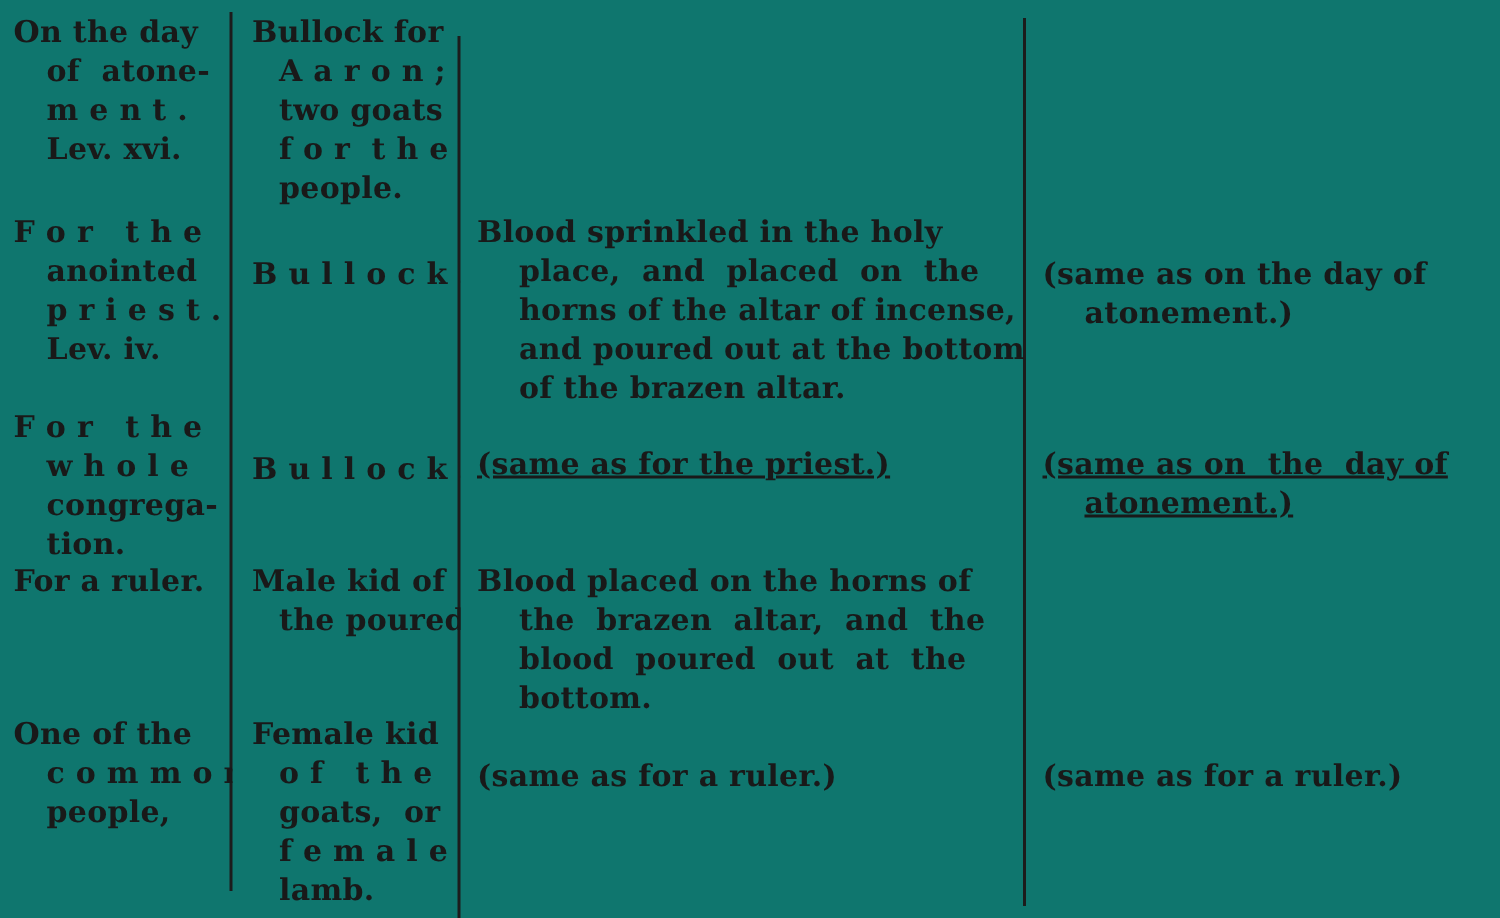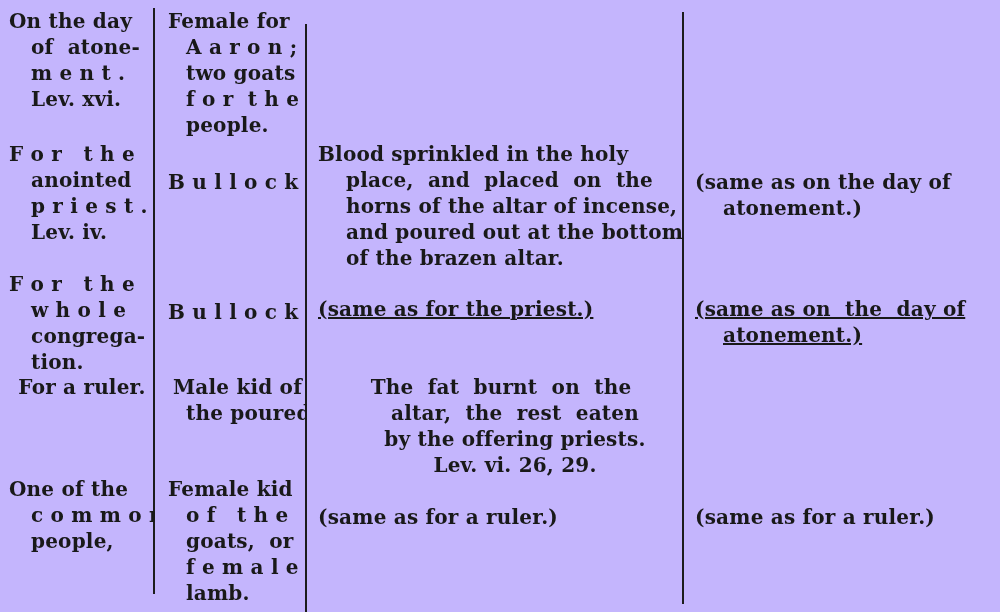--- a/index.html
+++ b/index.html
@@ -1,37 +1,37 @@
 <!DOCTYPE html>
 <html><head>
 <meta charset="utf-8">
 <style>
   html, body { margin: 0; padding: 0; background: #e8e8e8; }
   .page {
     position: relative;
     width: 1000px;
     height: 612px;
-    background: #c4b5fd;
+    background: #0f766e;
     overflow: hidden;
     font-family: "DejaVu Serif", serif;
     font-weight: 700;
     font-size: 20px;
     line-height: 26px;
     color: #191919;
     -webkit-font-smoothing: antialiased;
   }
   .tbl { position: absolute; top: 8px; left: 0; width: 1000px; }
   .row {
     display: grid;
     grid-template-columns: 155px 152px 376px 317px;
   }
   .r1 { height: 133px; }
   .r2 { height: 130px; }
   .r3 { height: 103px; }
-  .r4 { height: 102px; text-align: center; }
+  .r4 { height: 102px; }
   .r5 { height: 138px; }
   .cell {
     white-space: pre;          
     overflow: hidden;
     letter-spacing: 0.2px;
   }
   
   .c1 { padding-left: 31px; text-indent: -22px; }
   .c2 { padding-left: 31px; text-indent: -18px; }
   .c3 { padding-left: 39px; text-indent: -28px; }
@@ -54,21 +54,21 @@
   <div class="vrule vr2"></div>
   <div class="vrule vr3"></div>
 
   <div class="tbl">
 
     <div class="row r1">
       <div class="cell c1">On the day
 of  atone-
 m e n t .
 Lev. xvi.</div>
-      <div class="cell c2">Female for
+      <div class="cell c2">Bullock for
 A a r o n ;
 two goats
 f o r  t h e
 people.</div>
     </div>
 
     <div class="row r2">
       <div class="cell c1">F o r   t h e
 anointed
 p r i e s t .
@@ -91,24 +91,24 @@
       <div class="cell c2 pt28">B u l l o c k .</div>
       <div class="cell c3 pt25">(same as for the priest.)</div>
       <div class="cell c4 pt25">(same as on  the  day of
 atonement.)</div>
     </div>
 
     <div class="row r4">
       <div class="cell c1">For a ruler.</div>
       <div class="cell c2">Male kid of
 the poured.</div>
-      <div class="cell c4">The  fat  burnt  on  the
-altar,  the  rest  eaten
-by the offering priests.
-Lev. vi. 26, 29.</div>
+      <div class="cell c3">Blood placed on the horns of
+the  brazen  altar,  and  the
+blood  poured  out  at  the
+bottom.</div>
     </div>
 
     <div class="row r5">
       <div class="cell c1">One of the
 c o m m o n
 people,</div>
       <div class="cell c2">Female kid
 o f   t h e
 goats,  or
 f e m a l e

